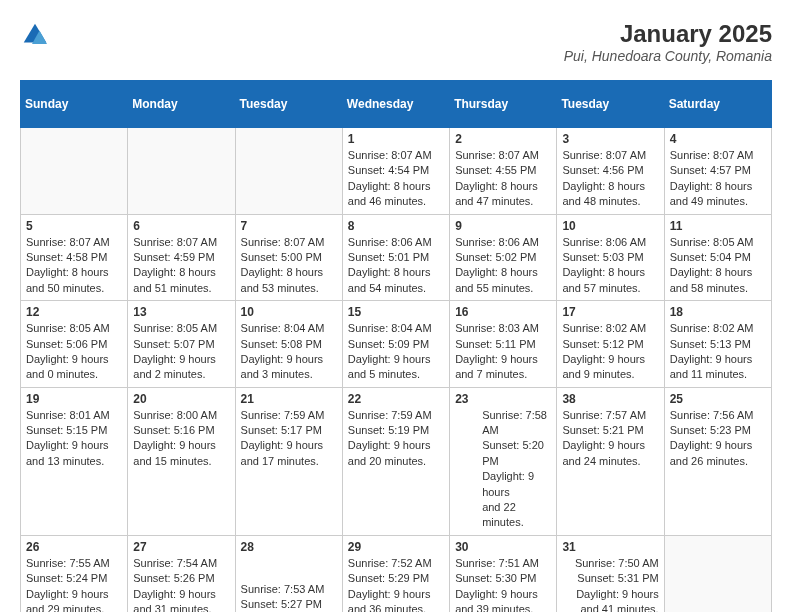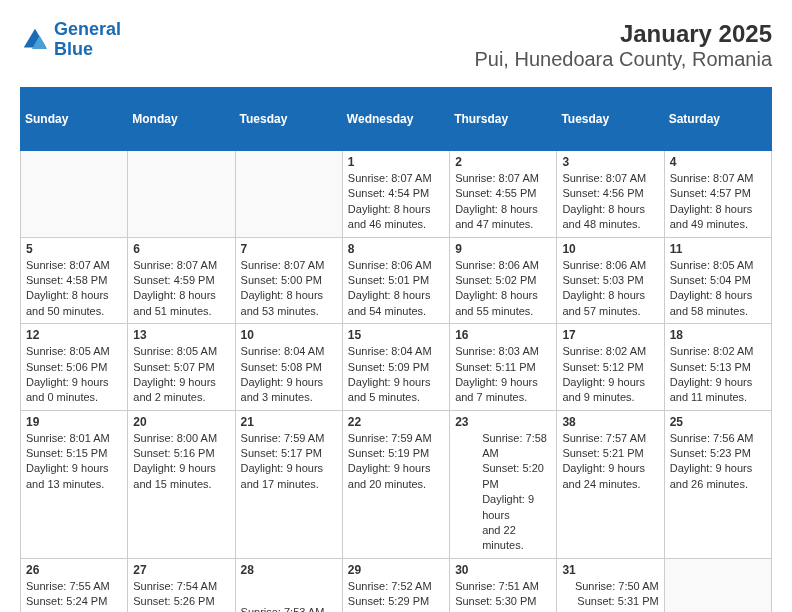--- a/index.html
+++ b/index.html
@@ -36,34 +36,35 @@
     }
     .title-block {
       text-align: right;
     }
     .month-title {
       font-size: 24px;
       font-weight: bold;
       color: #333;
     }
     .subtitle {
-      font-size: 20px;
+      font-size: 14px;
       color: #555;
+      font-style: italic;
     }
     table {
       width: 100%;
       border-collapse: collapse;
       table-layout: fixed;
     }
     th {
       background-color: #1a6bb5;
       color: #fff;
       font-size: 12px;
       font-weight: bold;
-      padding: 24px 4px;
+      padding: 16px 4px;
       text-align: left;
       border: 1px solid #1a6bb5;
     }
     td {
       border: 1px solid #ccc;
       vertical-align: top;
       padding: 4px 5px;
       font-size: 10px;
       color: #333;
       height: 80px;
@@ -85,24 +86,20 @@
   </style>
 </head>
 <body>
 
 <div class="header">
   <div class="logo">
     <svg class="logo-icon" viewBox="0 0 40 40">
       <polygon points="20,5 35,30 5,30" fill="#1a6bb5"></polygon>
       <polygon points="26,14 36,32 16,32" fill="#4a9fd4"></polygon>
     </svg>
-    <div class="logo-text">
-      <div><span>General</span></div>
-      <div style="color:#1a6bb5;">Blue</div>
-    </div>
   </div>
   <div class="title-block">
     <div class="month-title">January 2025</div>
     <div class="subtitle">Pui, Hunedoara County, Romania</div>
   </div>
 </div>
 
 <table>
   <thead>
     <tr>

